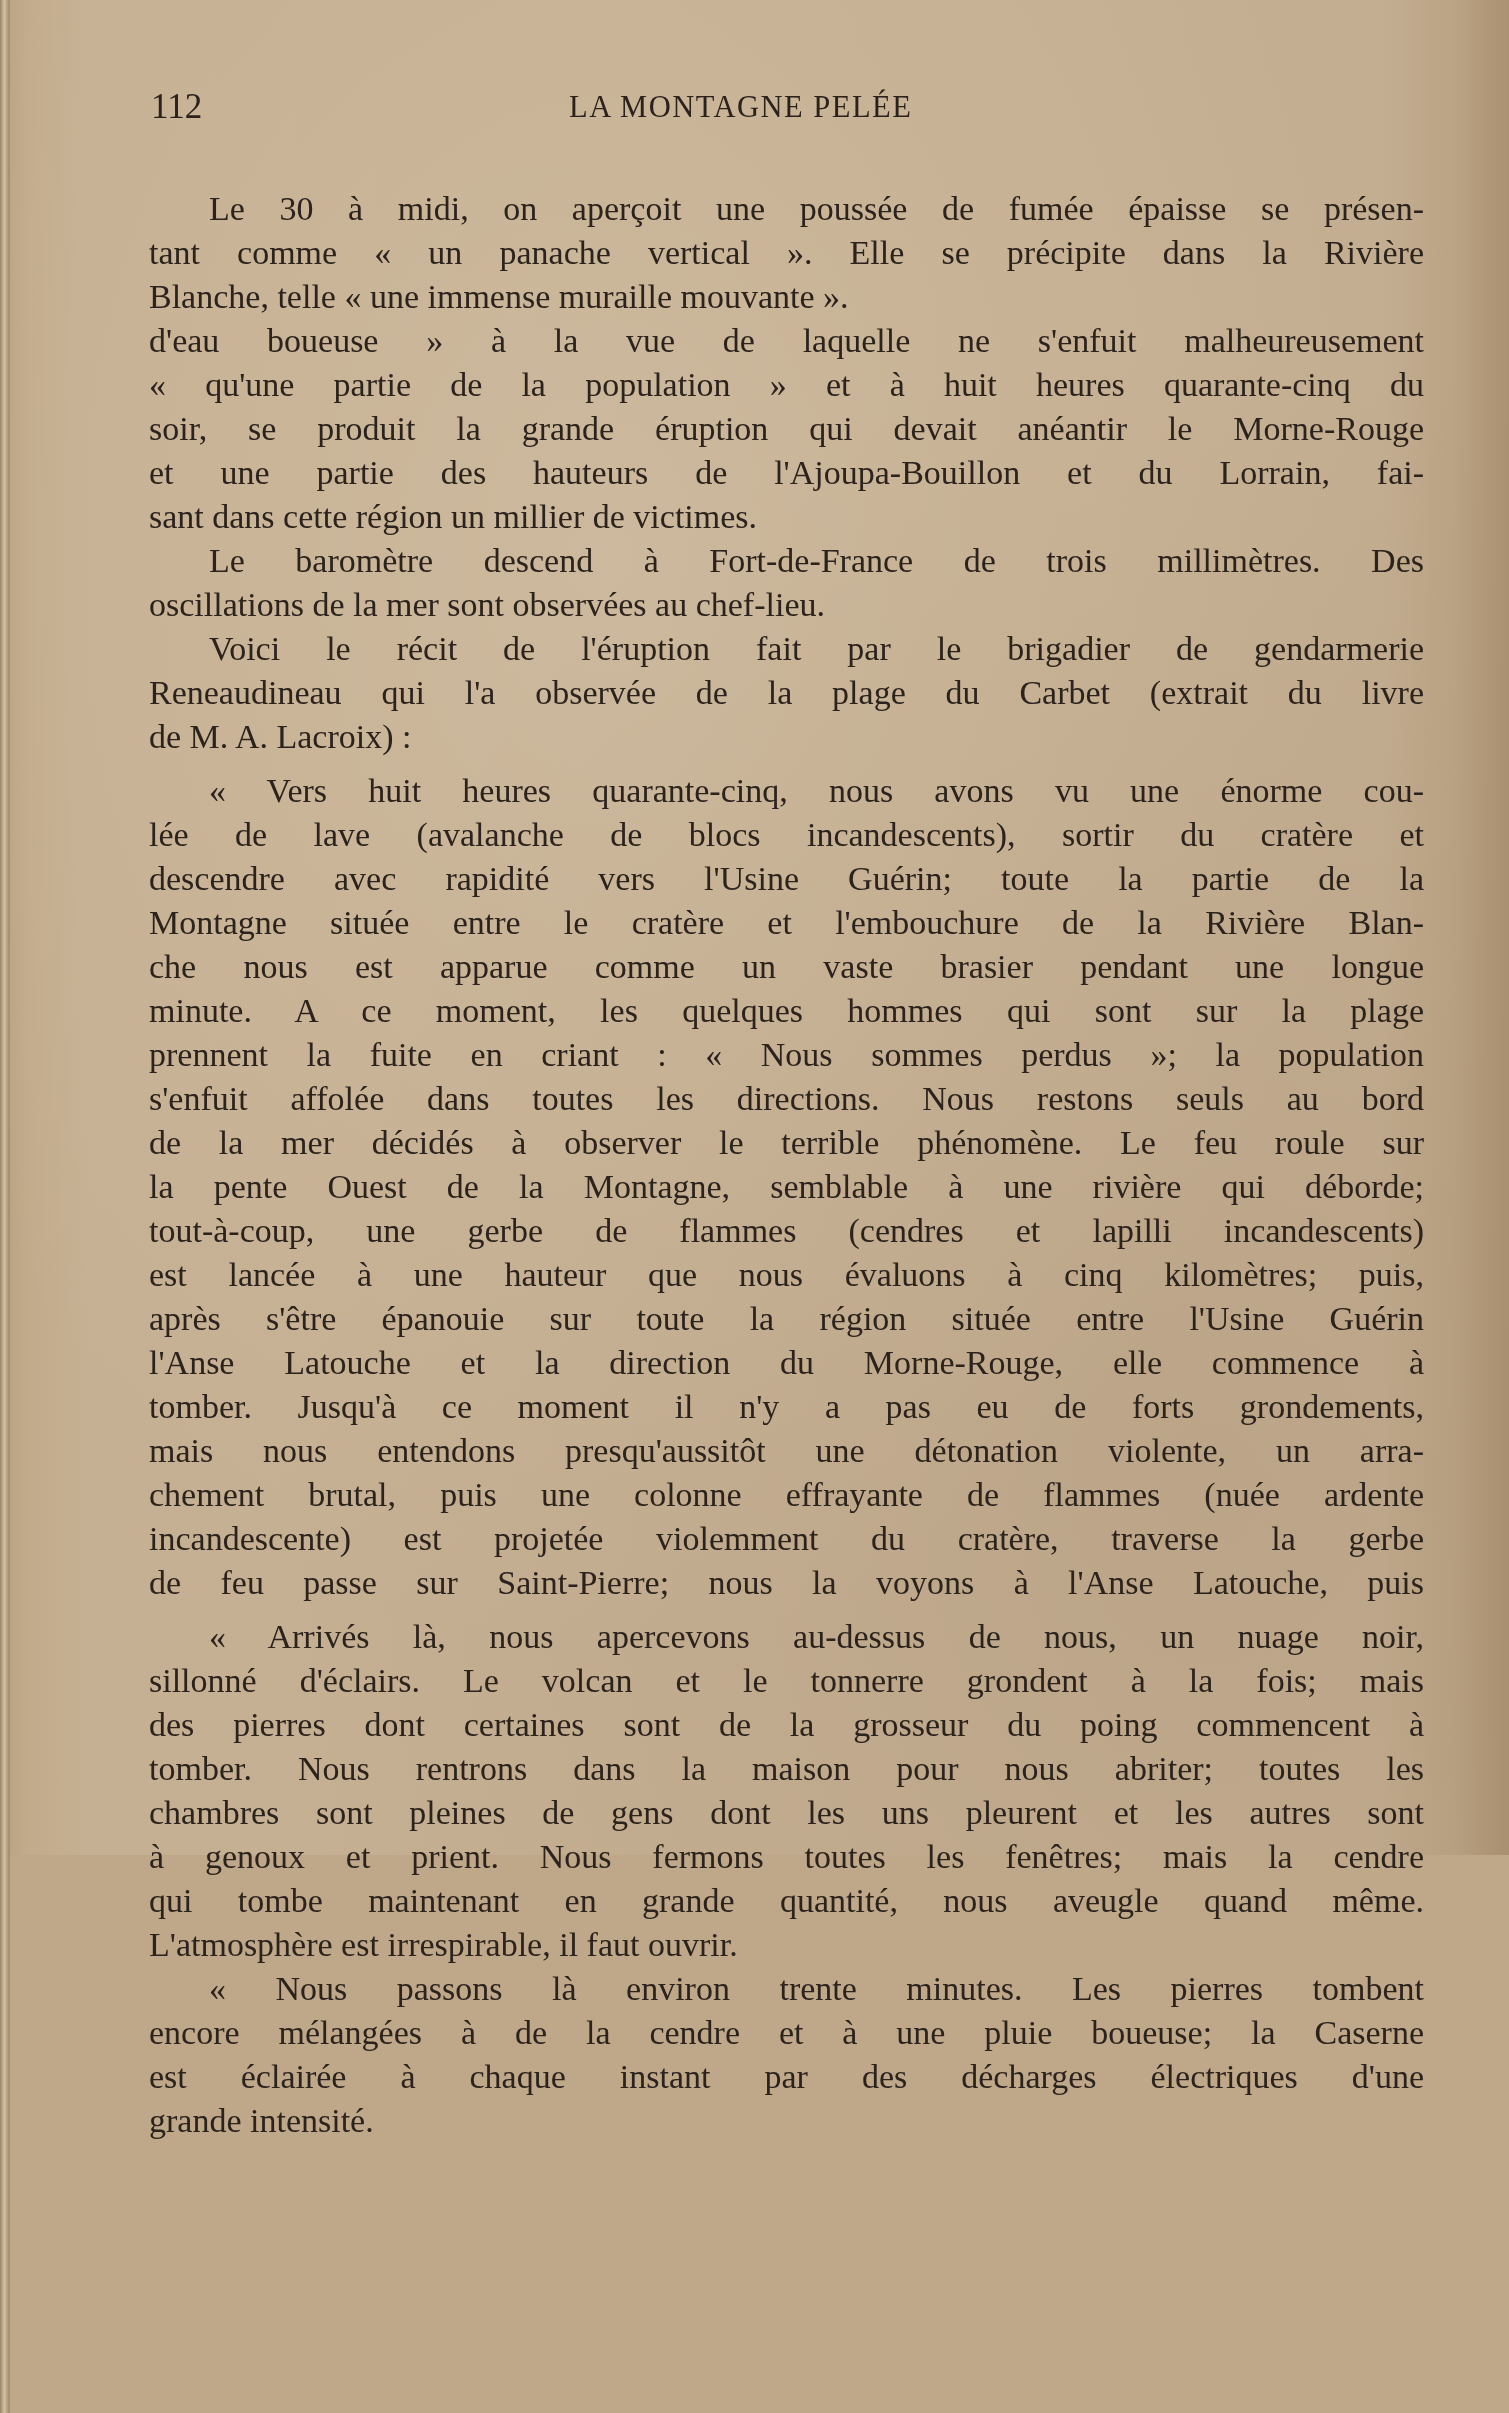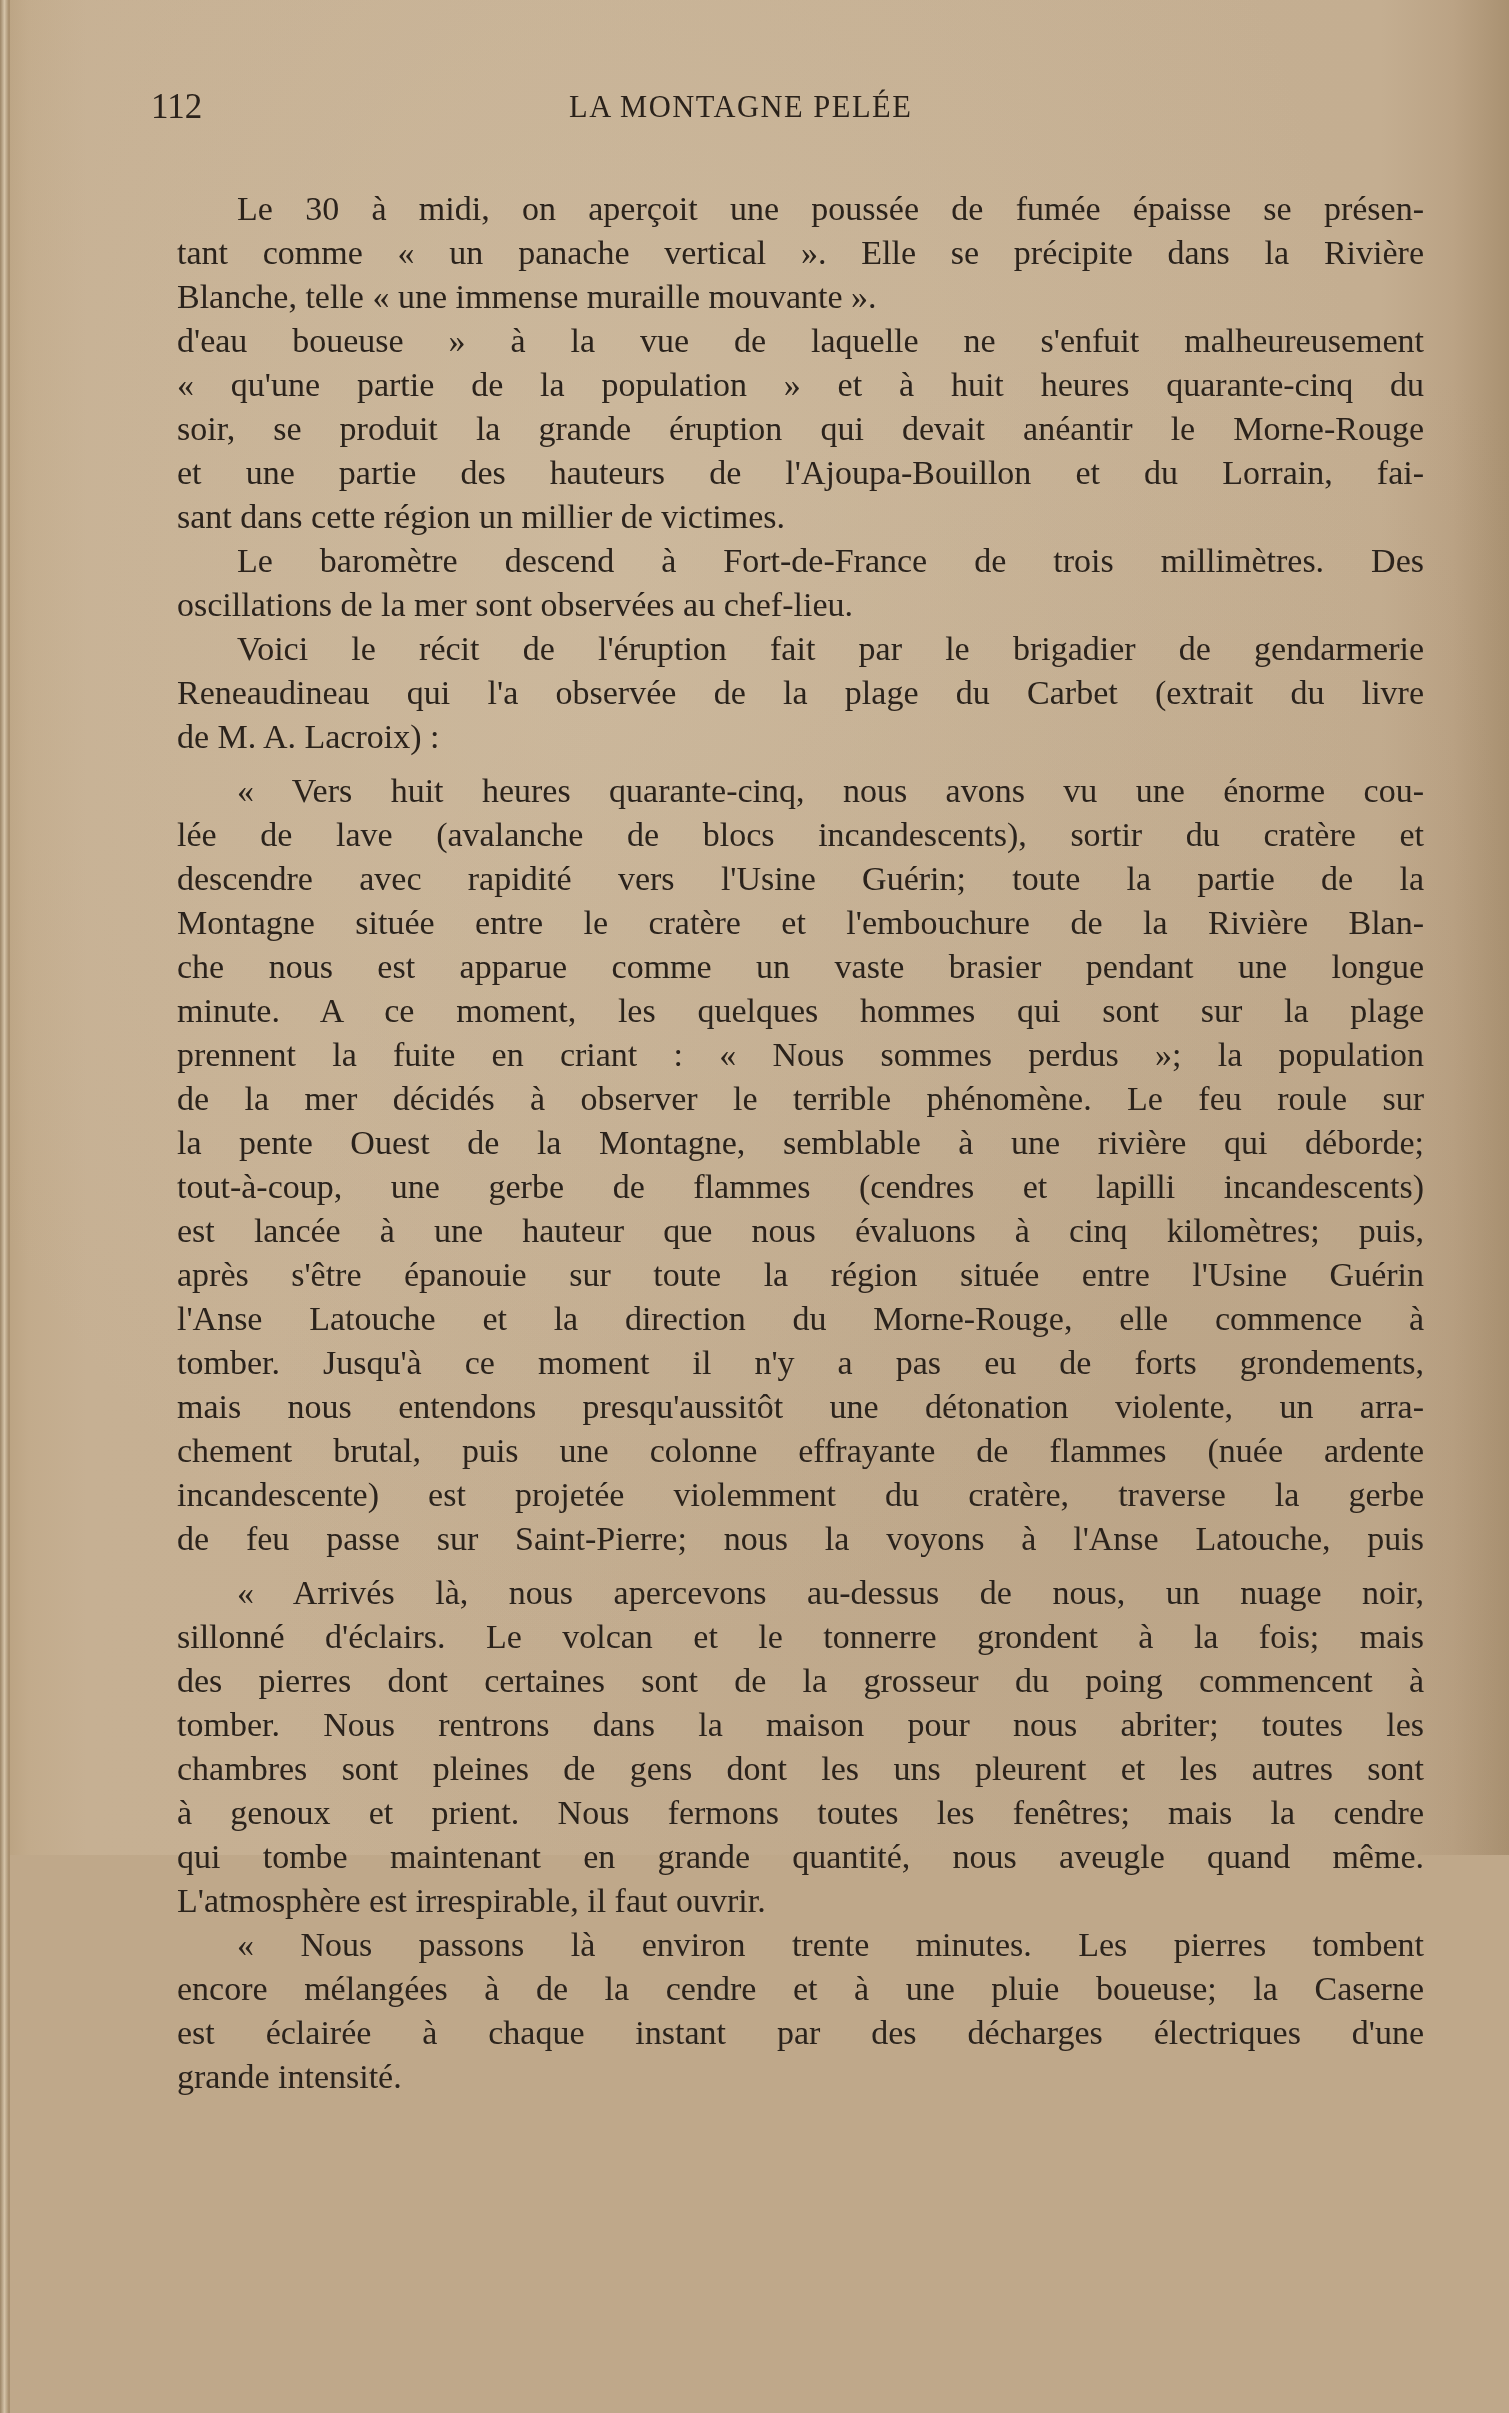--- a/index.html
+++ b/index.html
@@ -33,21 +33,21 @@
   .body-text {
     position: absolute; left: 149px; top: 187px; width: 1275px;
     font-family: "Liberation Serif", serif;
     font-size: 34px;
     line-height: 44px;
     color: #2b231c;
     text-align: justify;
   }
   .line {
     display: block; white-space: nowrap;
-    text-align-last: justify; text-align: justify; margin-left: 28px;
+    text-align-last: justify; text-align: justify;
   }
   .line.last { text-align-last: left; }
   .line.indent { padding-left: 60px; }
   .gap { display: block; height: 10.2px; }
 </style>
 </head>
 <body>
 
 <div class="page">
   <div class="spine"></div>
@@ -86,20 +86,21 @@
     <span class="gap"></span>
 
     <div>
       <span class="line indent">« Vers huit heures quarante-cinq, nous avons vu une énorme cou-</span>
       <span class="line">lée de lave (avalanche de blocs incandescents), sortir du cratère et</span>
       <span class="line">descendre avec  rapidité  vers  l'Usine  Guérin; toute la  partie de la</span>
       <span class="line">Montagne située entre le cratère et l'embouchure de la Rivière Blan-</span>
       <span class="line">che nous est apparue  comme un vaste brasier  pendant une longue</span>
       <span class="line">minute. A ce moment, les quelques hommes  qui sont  sur la plage</span>
       <span class="line">prennent la fuite en criant : « Nous sommes perdus »; la population</span>
+      <span class="line">s'enfuit affolée dans toutes les directions. Nous restons seuls au bord</span>
       <span class="line">de la mer  décidés à observer le terrible phénomène. Le feu roule sur</span>
       <span class="line">la pente Ouest de la Montagne, semblable à une rivière qui déborde;</span>
       <span class="line">tout-à-coup, une gerbe de flammes (cendres et lapilli incandescents)</span>
       <span class="line">est lancée à une hauteur  que nous évaluons à cinq kilomètres; puis,</span>
       <span class="line">après s'être épanouie sur toute la région située entre l'Usine Guérin</span>
       <span class="line">l'Anse Latouche et la direction du  Morne-Rouge, elle  commence à</span>
       <span class="line">tomber. Jusqu'à ce moment il n'y a pas  eu de forts  grondements,</span>
       <span class="line">mais nous entendons presqu'aussitôt une détonation violente, un arra-</span>
       <span class="line">chement brutal, puis une colonne effrayante de flammes (nuée ardente</span>
       <span class="line">incandescente) est projetée violemment du cratère, traverse la gerbe</span>

